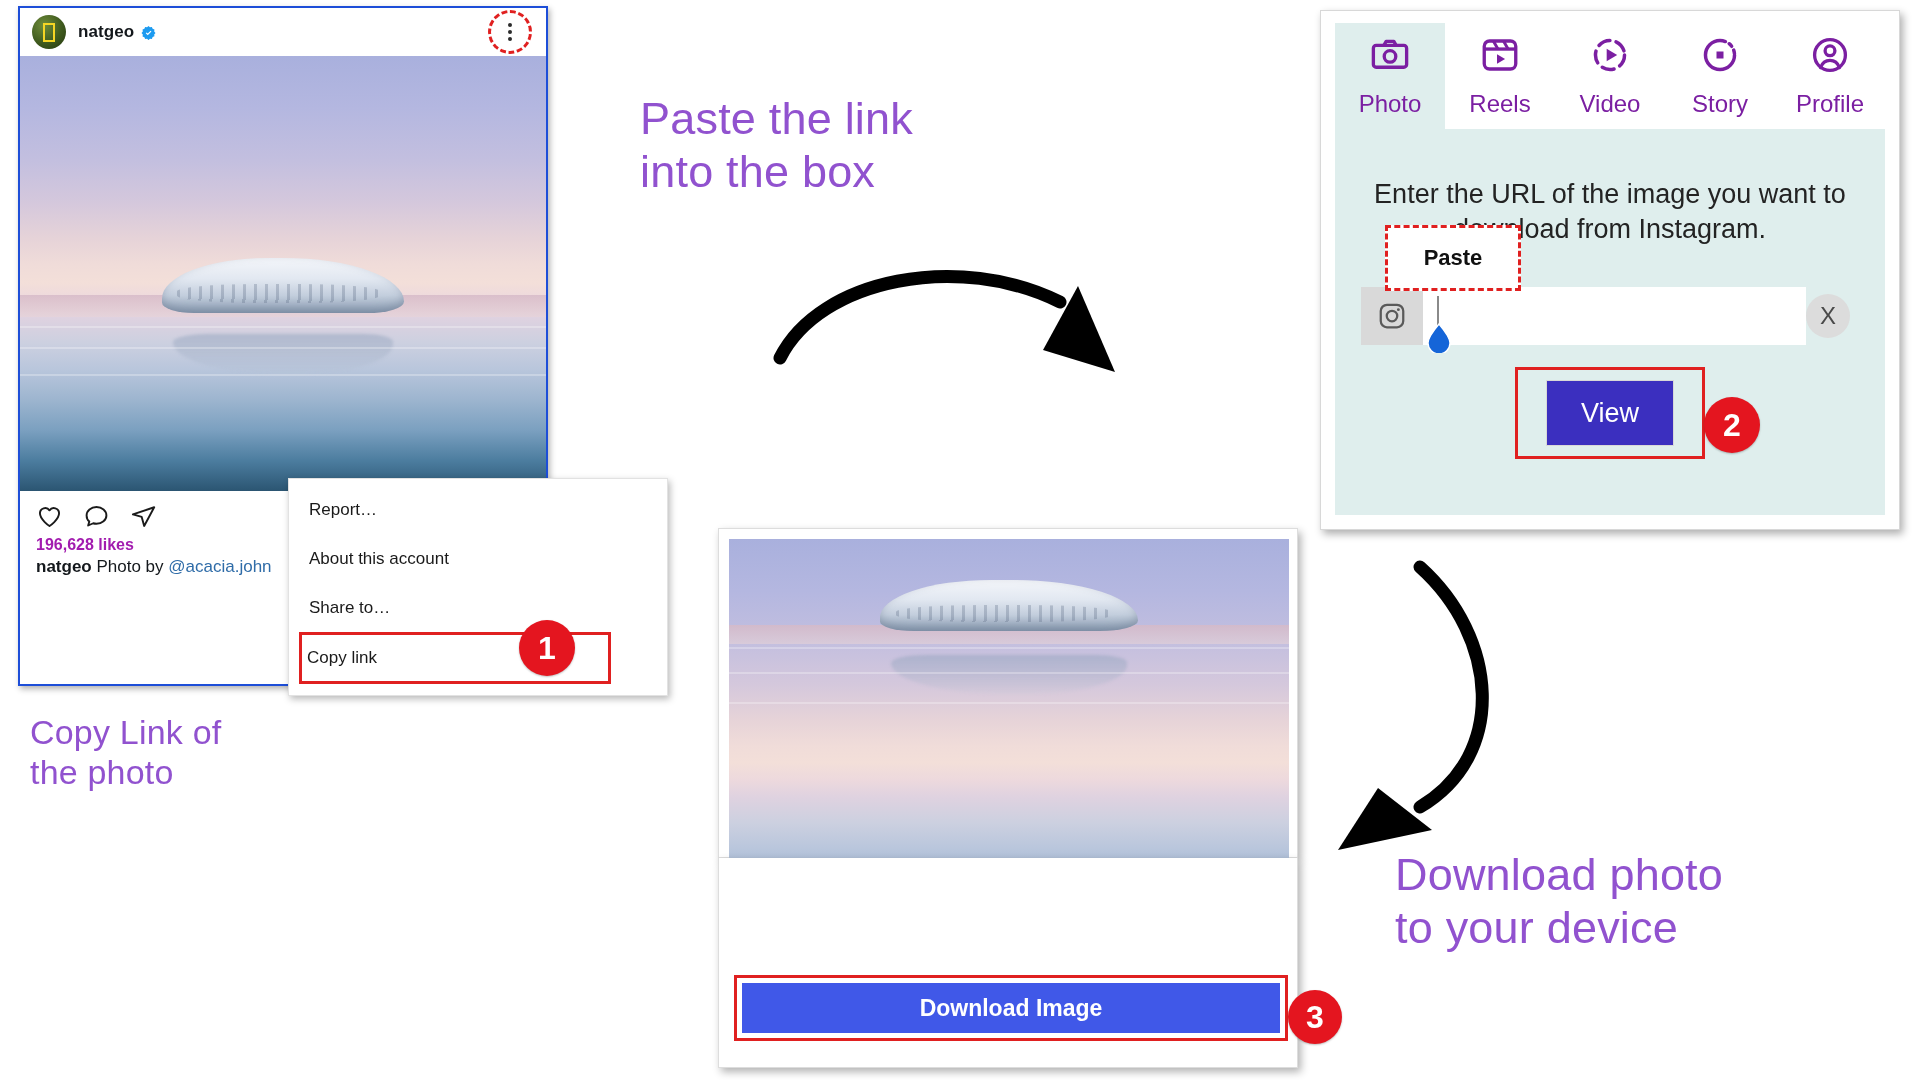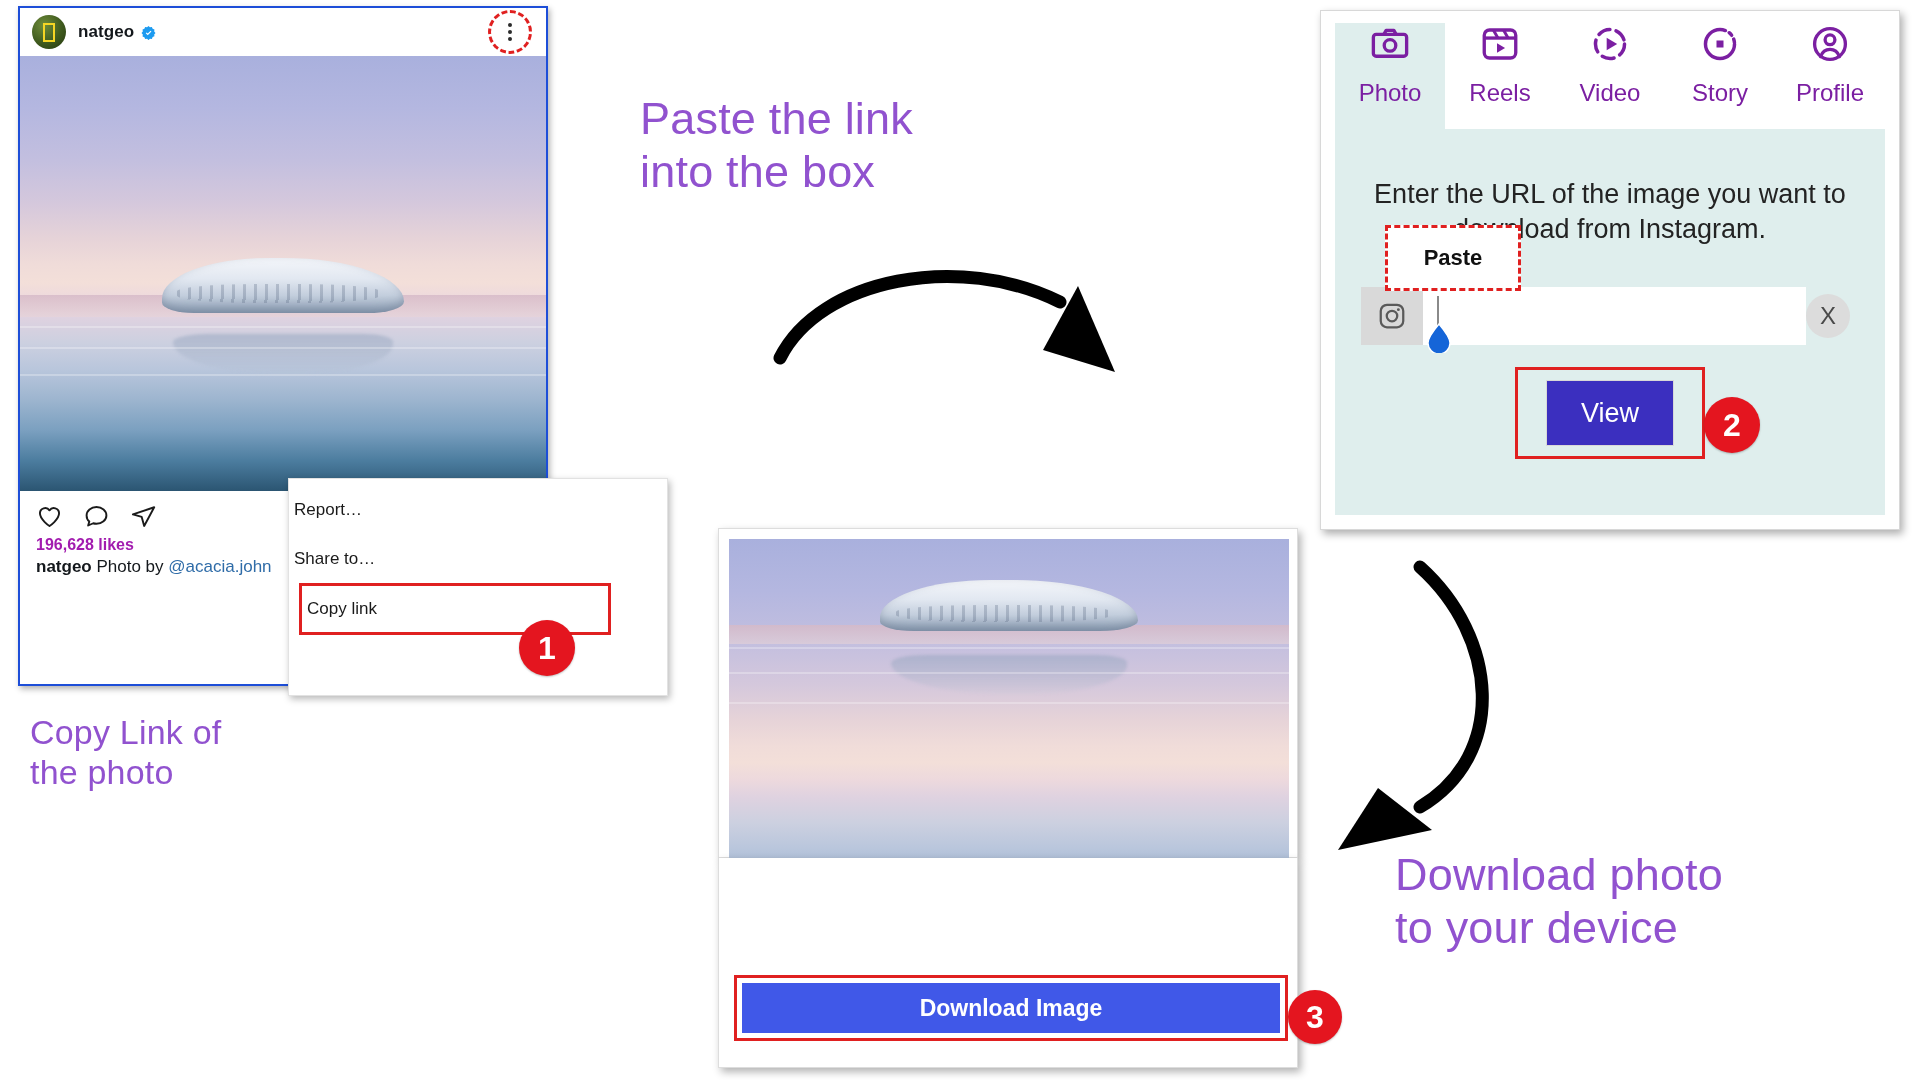--- a/index.html
+++ b/index.html
@@ -111,21 +111,21 @@
 
   
   #ctx-menu {
     left: 288px; top: 478px; width: 380px; height: 218px;
     background: #ffffff; border: 1px solid #e2e2e2;
     box-shadow: 2px 3px 7px rgba(0,0,0,.28);
     padding: 6px 0 0 0;
   }
   .ctx-item {
     height: 49px; display: flex; align-items: center;
-    padding-left: 5px; font-size: 17px; color: #1a1a1a;
+    padding-left: 20px; font-size: 17px; color: #1a1a1a;
   }
   #ctx-copy-link-wrap {
     position: relative; margin: 0 56px 0 10px;
     border: 3px solid #e02020; background: #fff;
   }
   #ctx-copy-link-wrap .ctx-item { padding-left: 5px; height: 46px; }
 
   
   .step-badge {
     border-radius: 50%; background: #e4151f;
@@ -154,21 +154,21 @@
   
   #dl-panel {
     left: 1320px; top: 10px; width: 580px; height: 520px;
     background: #ffffff; border: 1px solid #d8d8d8;
     box-shadow: 3px 4px 8px rgba(0,0,0,.32);
     padding: 12px 14px 14px 14px;
   }
   #dl-tabs { display: flex; height: 106px; }
   .dl-tab {
     flex: 1; display: flex; flex-direction: column;
-    align-items: center; gap: 14px;
+    align-items: center; justify-content: center; gap: 14px;
     color: #7b1fa2; background: #ffffff;
   }
   .dl-tab.active { background: #dfeeed; }
   .dl-tab .tab-label { font-size: 24px; color: #7b1fa2; }
   .dl-tab svg { display: block; }
 
   #dl-body {
     background: #dfeeed; height: calc(100% - 106px);
     padding: 48px 26px 0 26px; position: relative;
   }
@@ -291,20 +291,21 @@
 
     <div id="ig-likes">196,628 likes</div>
 
     <div id="ig-caption">
       <span class="cap-user">natgeo</span><span> Photo by </span><span class="cap-mention">@acacia.john</span>
     </div>
   </div>
 
   <div id="ctx-menu" class="abs">
     <div class="ctx-item">Report…</div>
+    <div class="ctx-item">About this account</div>
     <div class="ctx-item">Share to…</div>
     <div id="ctx-copy-link-wrap">
       <div class="ctx-item">Copy link</div>
     </div>
   </div>
 
   <div id="badge-1" class="abs step-badge">1</div>
 
   <div id="annot-paste" class="abs annot" style="white-space:pre-line">Paste the link
 into the box</div>

